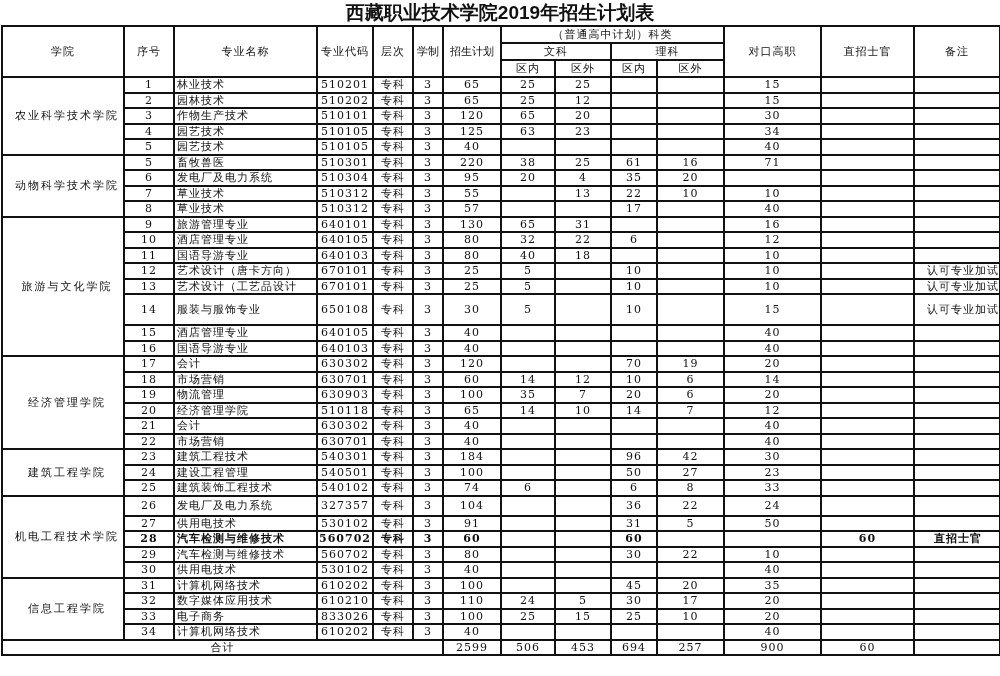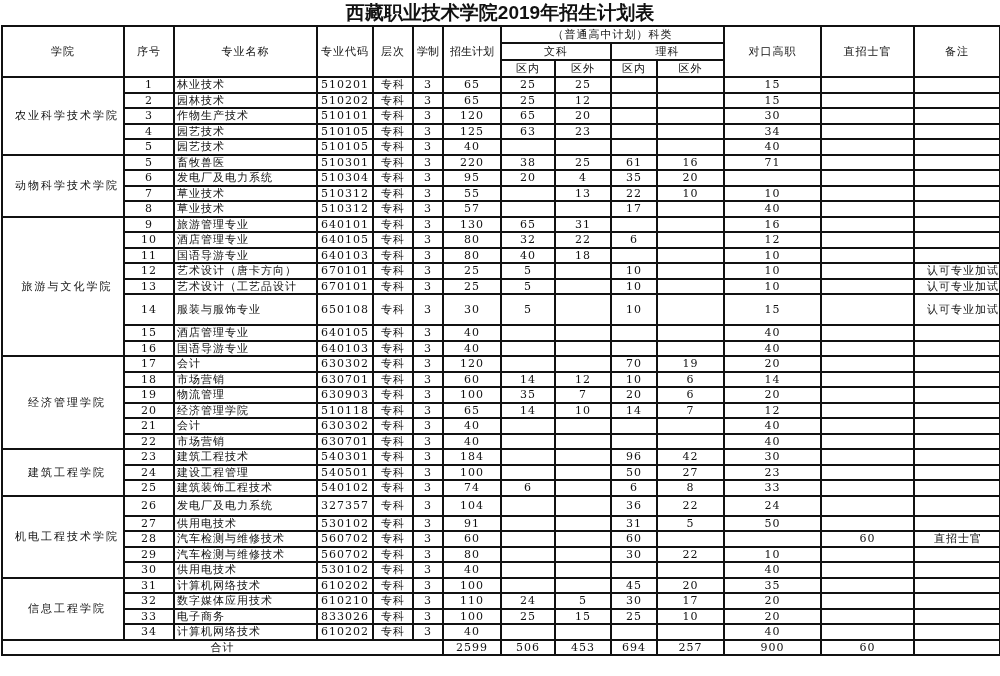--- a/index.html
+++ b/index.html
@@ -10,21 +10,21 @@
            font-family: Liberation Sans, sans-serif; padding-left: 0px; letter-spacing: 0px; border-radius: 6px; }
   table { position: absolute; left: 1px; top: 25px; border-collapse: collapse; table-layout: fixed; width: 998px; }
   td, th { border: 2px solid #111; padding: 0; font-size: 11px; font-weight: normal;
            text-align: center; vertical-align: middle; white-space: nowrap; overflow: hidden; letter-spacing: 1px; }
   th { height: 15px; line-height: 13px; }
   td { height: 13.5px; line-height: 13px; }
   td.name { text-align: left; padding-left: 2px; }
   td.remark { text-align: right; padding-left: 2px; letter-spacing: 1px; }
   tr.tall td { height: 29px; }
   tr.mid td { height: 18px; }
-  tr.bold td { font-weight: normal; }
+  tr.bold td { font-weight: bold; }
   td.college { letter-spacing: 2px; padding-left: 8px; }
 </style>
 </head>
 <body>
 
 <div class="title">西藏职业技术学院2019年招生计划表</div>
 
 <table>
   <colgroup>
     <col style="width:122px">

